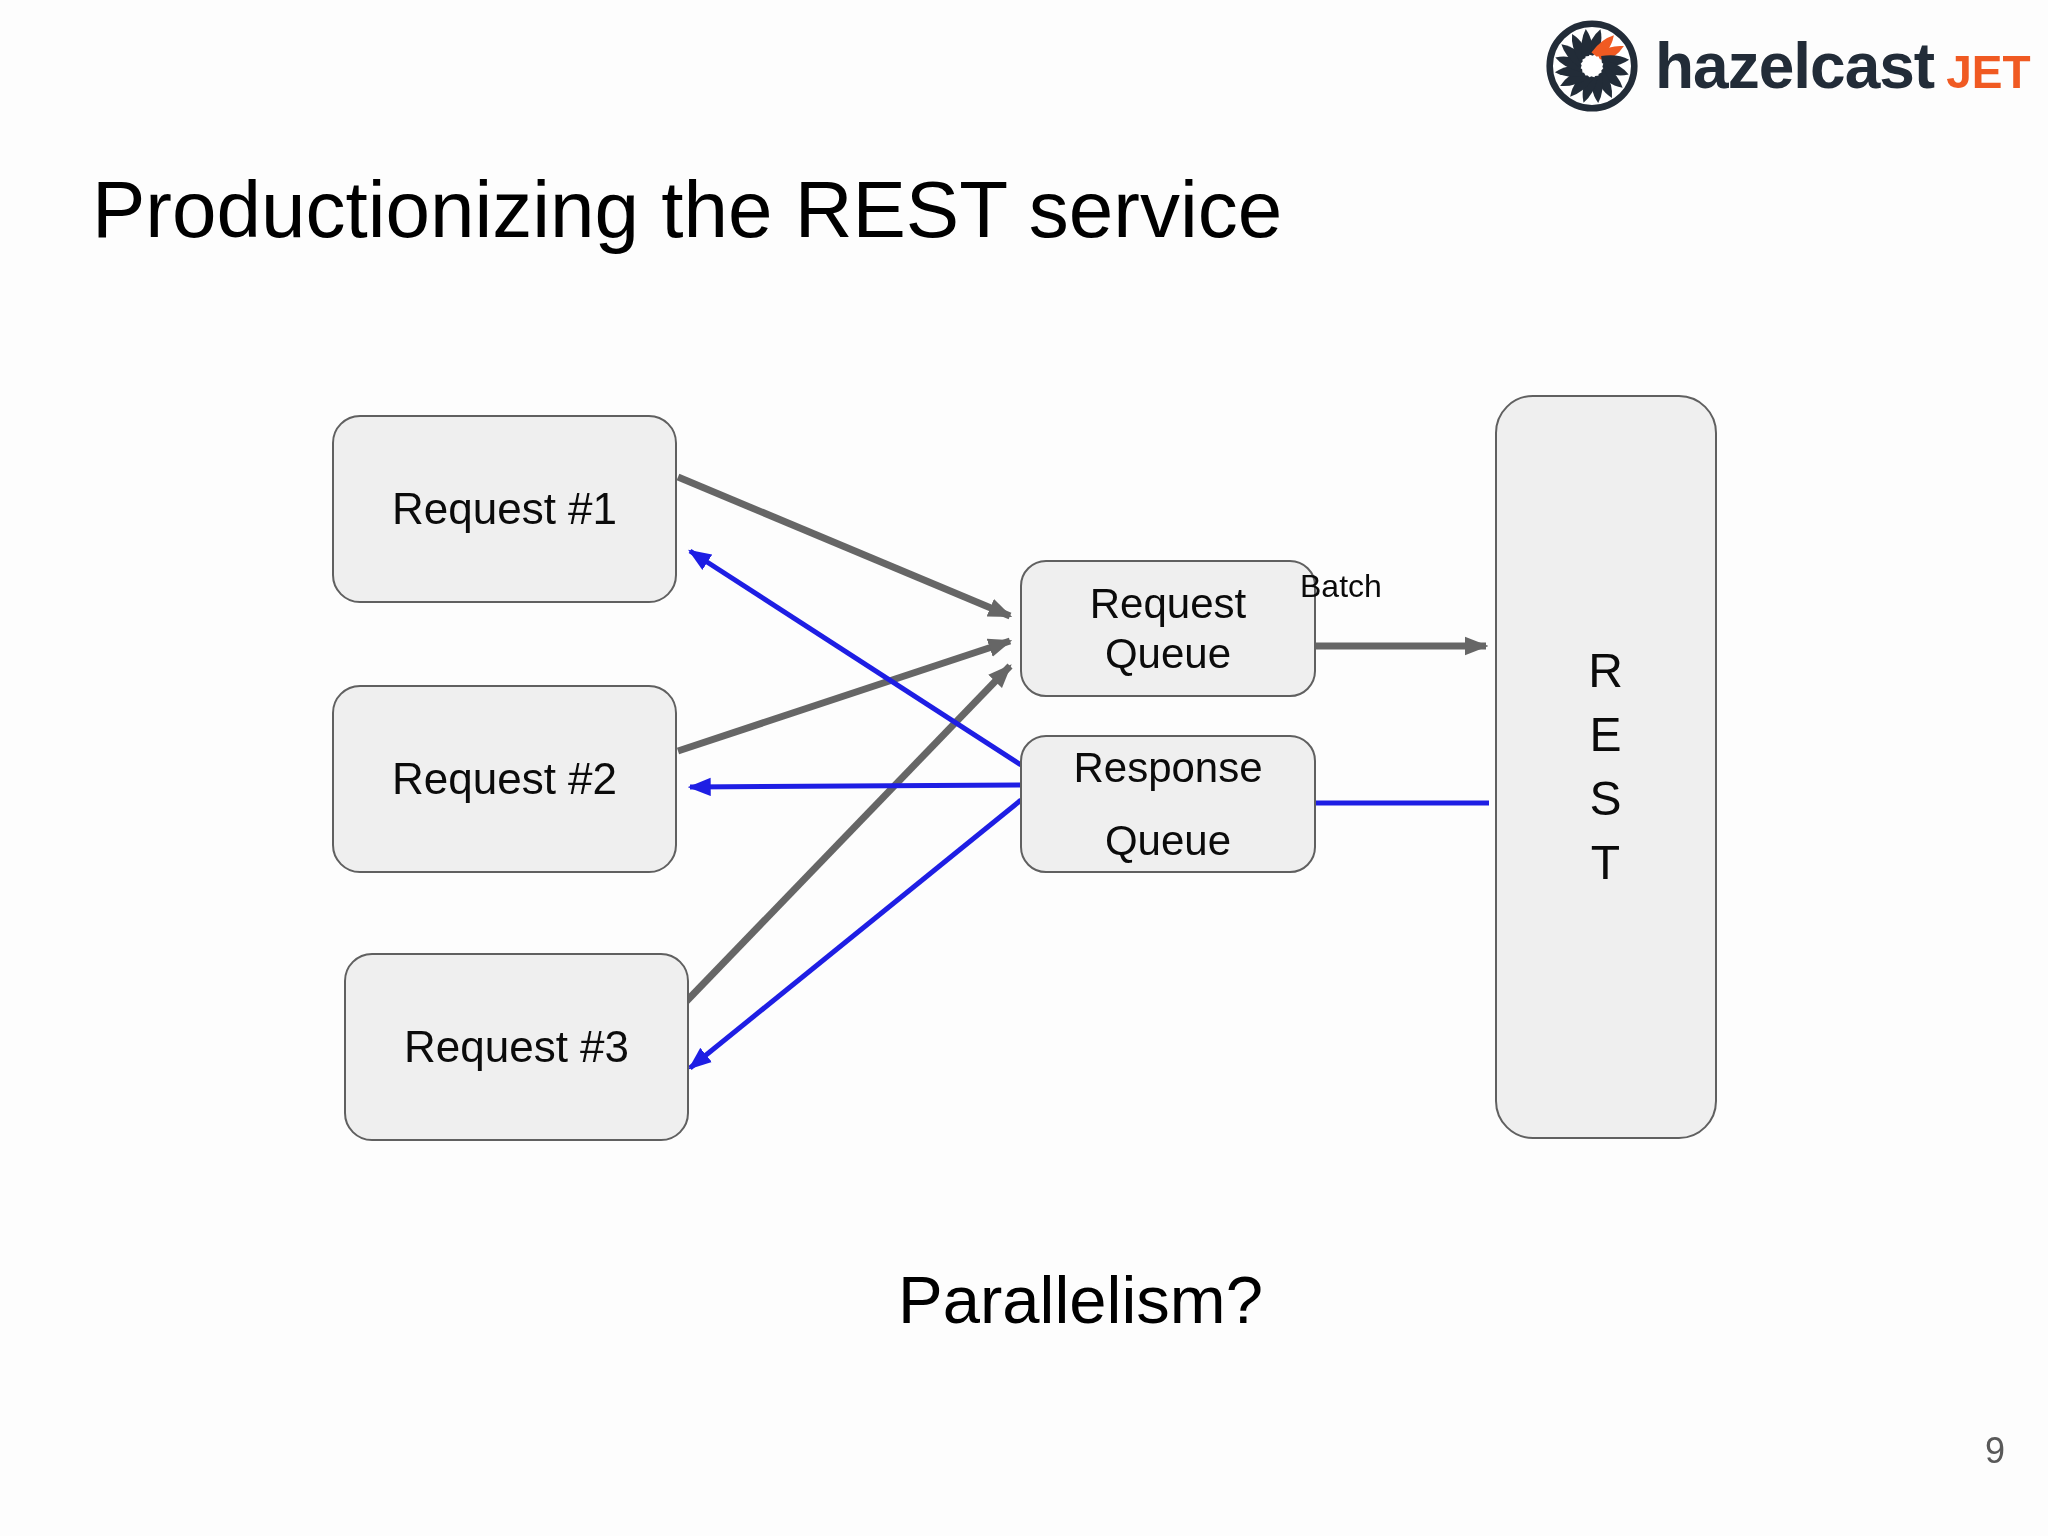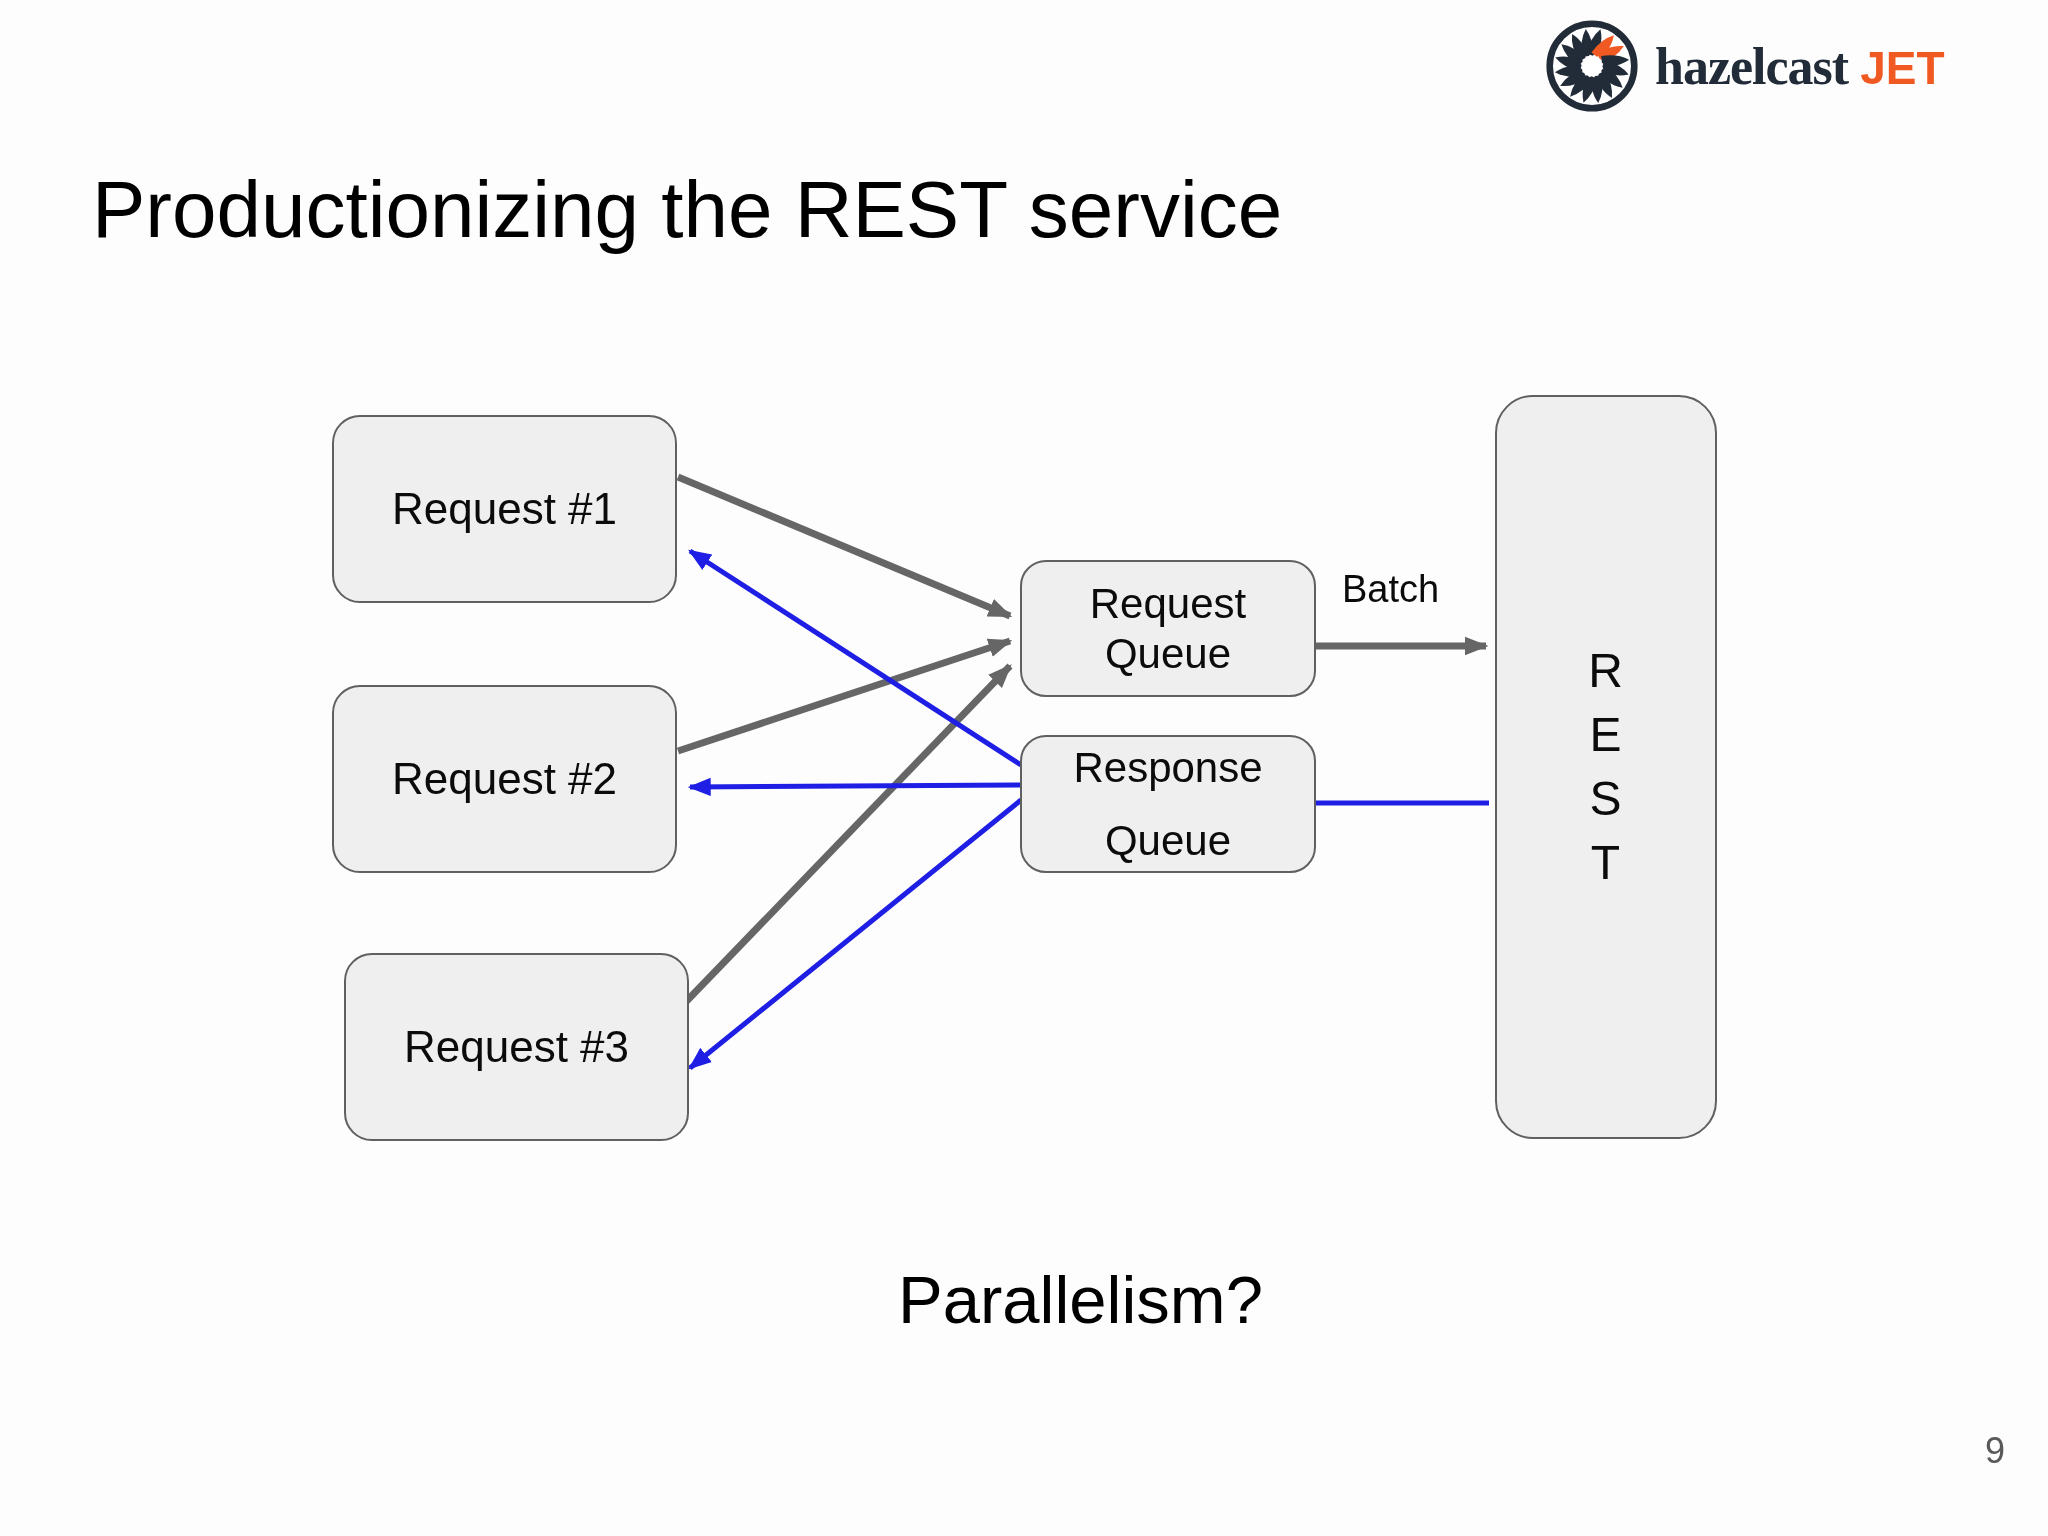--- a/index.html
+++ b/index.html
@@ -16,23 +16,22 @@
     white-space:nowrap;
   }
   
   .logo{
     position:absolute;left:1545px;top:18px;height:96px;
     display:flex;align-items:center;
   }
   .logo-icon{width:94px;height:94px;flex:0 0 auto;}
   .logo-text{display:flex;align-items:baseline;margin-left:16px;}
   .logo-brand{
-    font-size:52px;font-weight:700;letter-spacing:-1px;
+    font-size:64px;font-weight:700;letter-spacing:-1px;
     color:var(--logo-navy,#222c38);
-    font-family:Liberation Serif, serif;
   }
   .logo-product{
     font-size:46px;font-weight:700;letter-spacing:0px;
     color:var(--logo-orange,#f05a22);margin-left:12px;
   }
   .ring{fill:#fff;stroke:var(--logo-navy,#222c38);stroke-width:7;}
   .blade{fill:var(--logo-navy,#222c38);}
   .blade.orange{fill:var(--logo-orange,#f05a22);}
   
   .node{
@@ -55,22 +54,22 @@
     font-size:48px;line-height:64px;letter-spacing:1px;
   }
   
   .edges{position:absolute;left:0;top:0;z-index:1;}
   .edge-gray{stroke:var(--arrow-gray,#666666);stroke-width:7;}
   .edge-blue{stroke:var(--arrow-blue,#1e1ee4);stroke-width:5;}
   .head-gray{fill:var(--arrow-gray,#666666);}
   .head-blue{fill:var(--arrow-blue,#1e1ee4);}
   
   .batch-label{
-    position:absolute;left:1342px;top:568px;
-    font-size:38px;color:#0b0b0b;z-index:2;
+    position:absolute;left:1300px;top:568px;
+    font-size:32px;color:#0b0b0b;z-index:2;
   }
   .caption{
     position:absolute;left:898px;top:1261px;width:372px;
     text-align:left;font-size:67px;color:#000;z-index:2;
     white-space:nowrap;
   }
   .page-number{
     position:absolute;left:1972px;top:1430px;width:46px;
     text-align:center;font-size:36px;color:#595959;
   }

